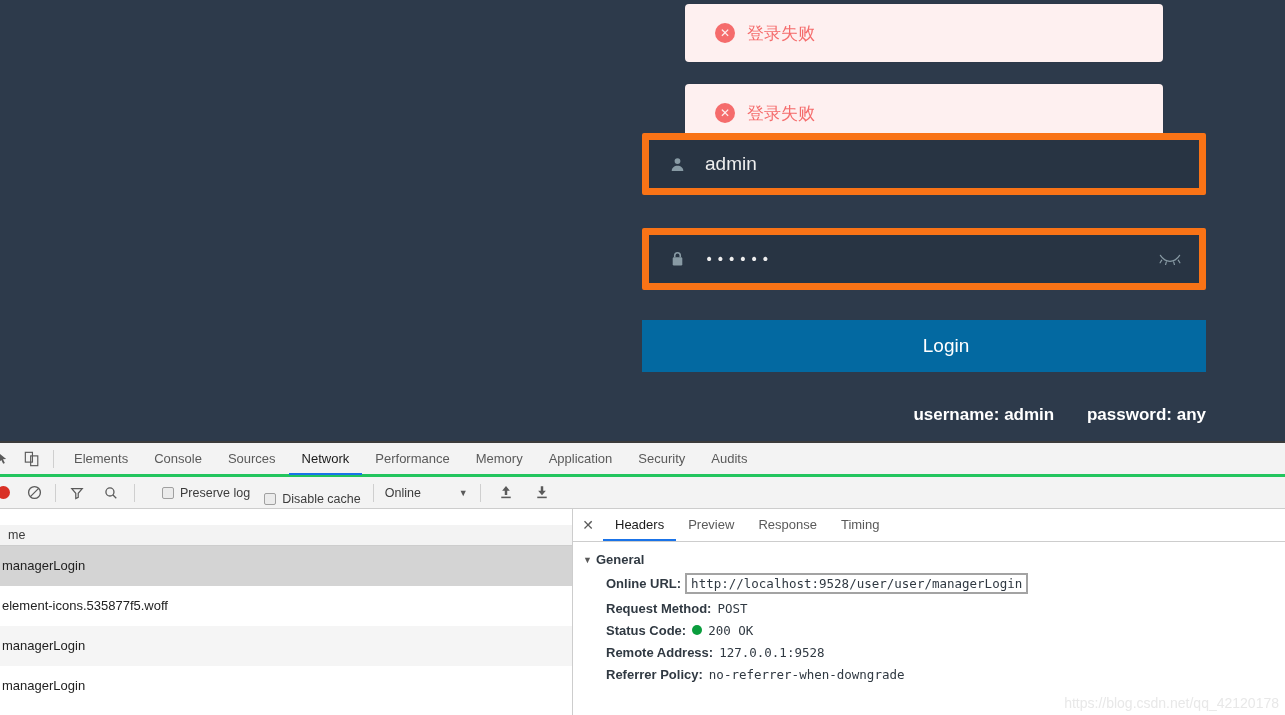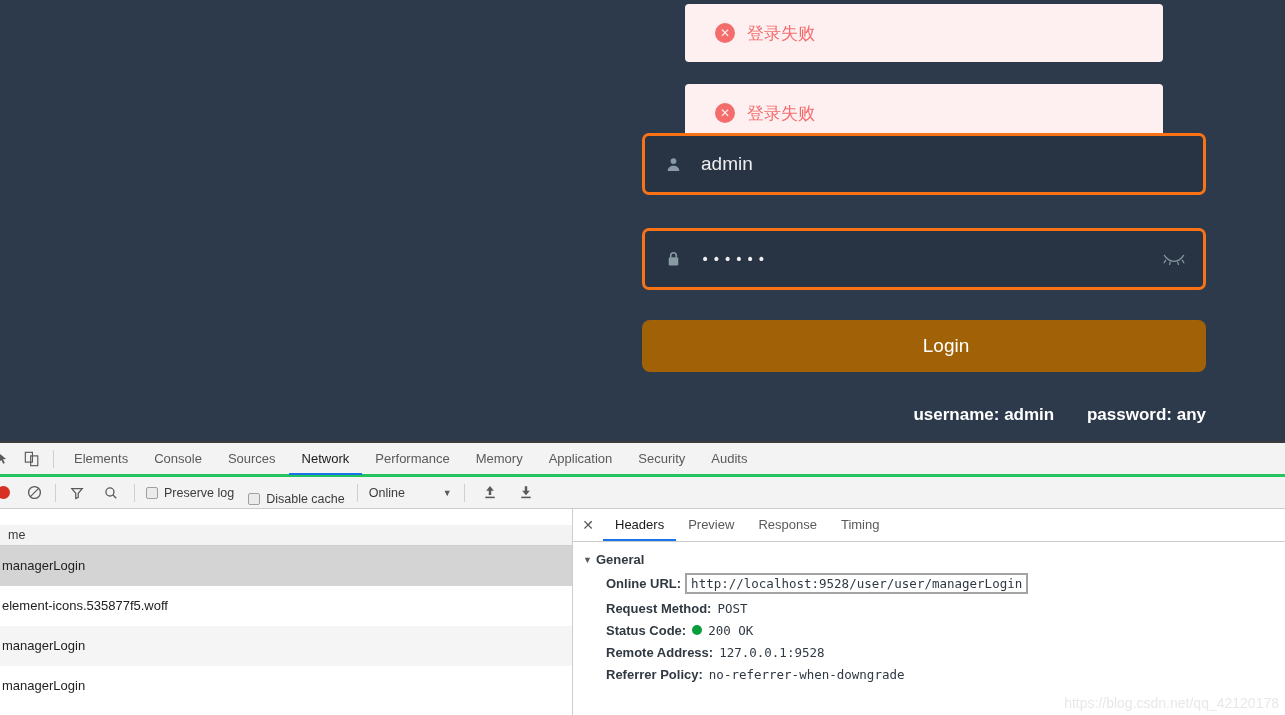--- a/index.html
+++ b/index.html
@@ -53,22 +53,22 @@
   .alert-text {
     margin-left: 12px; color: #f56c6c; font-size: 17px;
     font-family: "DejaVu Sans", sans-serif;
   }
 
   
   .field {
     position: absolute; left: 0;
     width: 564px; height: 62px;
     background: #283443;
-    border: 3px solid #f97316;
-    border-radius: 7px;
+    border: 7px solid #f97316;
+    border-radius: 2px;
     display: flex; align-items: center;
   }
   .field-user { top: 133px; }
   .field-pass { top: 228px; }
   .field-icon {
     width: 56px; display: flex; align-items: center; justify-content: center;
     color: #889aa4; flex: 0 0 auto;
   }
   .field-value {
     color: #eeeeee; font-size: 19px;
@@ -80,21 +80,21 @@
   }
   .eye-toggle {
     margin-left: auto; margin-right: 18px;
     color: #889aa4; display: flex; align-items: center;
     cursor: pointer;
   }
 
   .login-btn {
     position: absolute; left: 0; top: 320px;
     width: 564px; height: 52px;
-    background: #a16207; border: none; border-radius: 8px;
+    background: #0369a1; border: none; border-radius: 0;
     color: #ffffff; font-size: 19px;
     font-family: "Liberation Sans", sans-serif;
     cursor: pointer;
     padding-left: 44px;
   }
 
   .hint {
     position: absolute; left: 0; top: 405px;
     width: 564px; text-align: right;
     color: #ffffff; font-size: 17px; font-weight: bold;
@@ -330,21 +330,21 @@
         </svg>
       </div>
       <div class="dt-icon-btn" style="margin-left:6px;">
         <svg width="14" height="14" viewBox="0 0 16 16" fill="none" stroke="currentColor" stroke-width="1.5">
           <circle cx="6.8" cy="6.8" r="4.6"></circle>
             <path d="M10.3 10.3 14 14"></path>
         </svg>
       </div>
       <span class="vsep" style="margin-left:9px;"></span>
 
-      <label class="cb-wrap" style="margin-left:4px;">
+      <label class="cb-wrap" style="margin-left:20px;">
         <span class="cb-box"></span>
         <span class="cb-label">Preserve log</span>
       </label>
 
       <label class="cb-wrap" style="margin-left:14px;margin-top:12px;">
         <span class="cb-box"></span>
         <span class="cb-label">Disable cache</span>
       </label>
 
       <span class="vsep" style="margin-left:12px;"></span>

